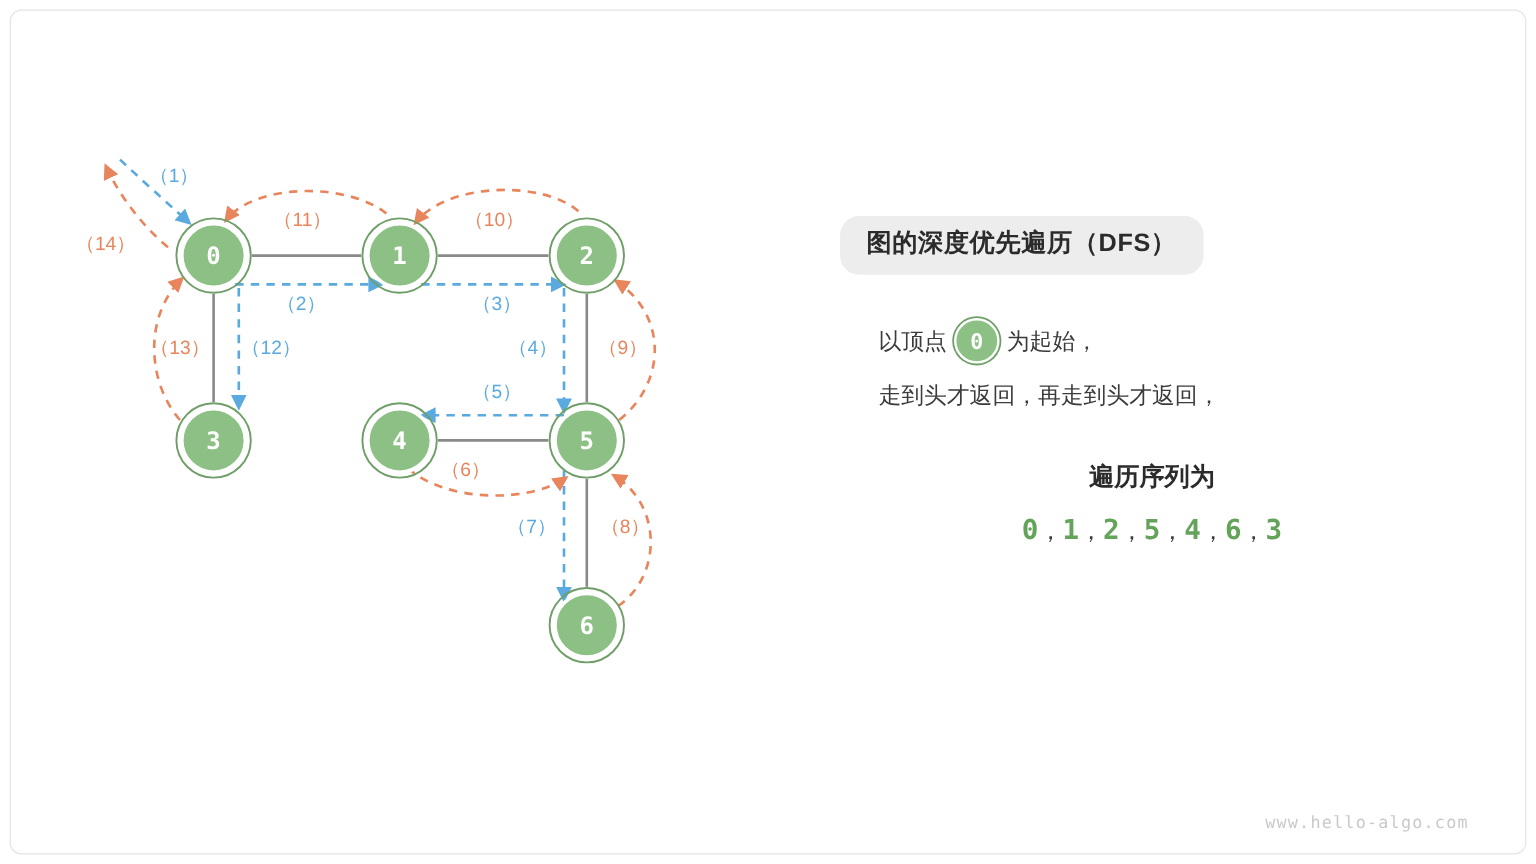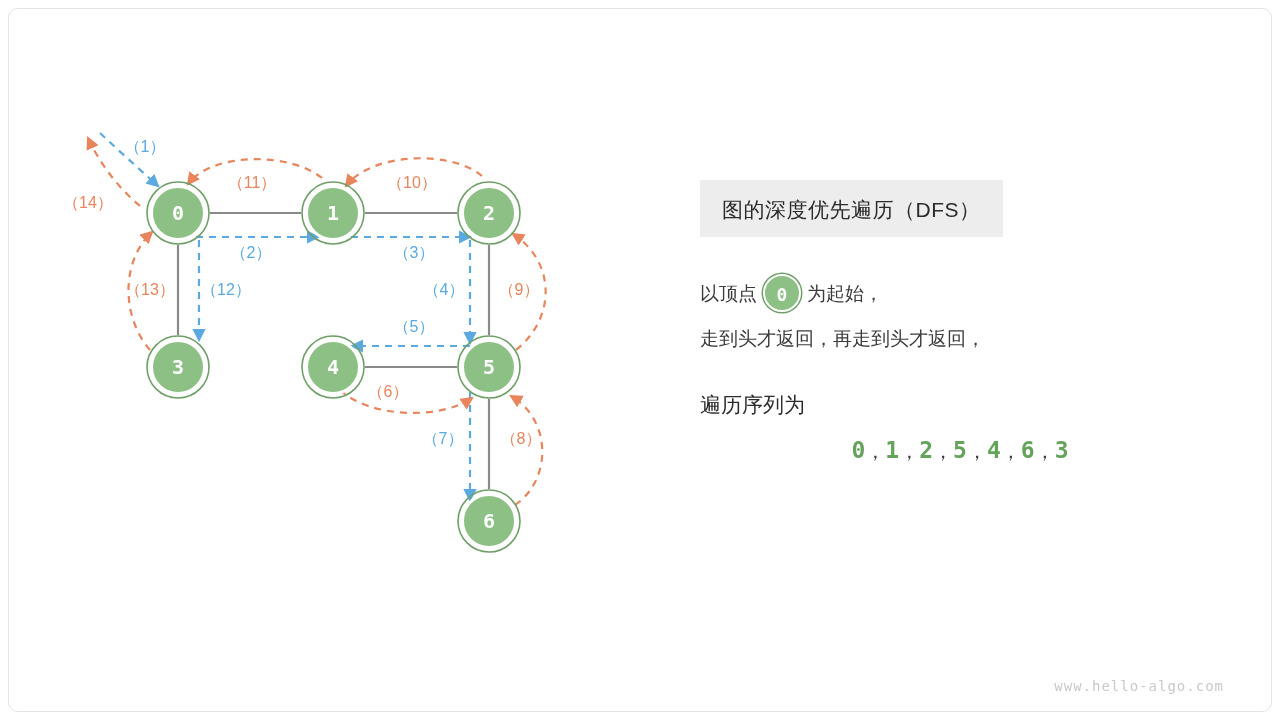--- a/index.html
+++ b/index.html
@@ -39,32 +39,33 @@
   
   .panel {
     position: absolute;
     left: 700px;
     top: 180px;
     width: 520px;
   }
   .title-box {
     display: inline-block;
     background: #ededed;
-    border-radius: 0;
-    padding: 16px 22px 13px 22px;
+    border-radius: 16px;
+    padding: 8px 22px 13px 22px;
     font-size: 21px;
-    font-weight: normal;
+    font-weight: bold;
     color: #2b2b2b;
     letter-spacing: 0.5px;
   }
   .desc {
     margin-top: 34px;
     font-size: 19px;
     color: #3b3b3b;
     line-height: 45px;
+    margin-left: 32px;
   }
   .desc .line {
     white-space: nowrap;
     display: block;
   }
   .inline-node {
     display: inline-block;
     width: 38px;
     height: 38px;
     border-radius: 50%;
@@ -79,22 +80,23 @@
     line-height: 38px;
     vertical-align: middle;
     margin: 0 6px;
     position: relative;
     top: -2px;
     box-sizing: border-box;
   }
   .seq-title {
     margin-top: 30px;
     font-size: 21px;
-    font-weight: normal;
+    font-weight: bold;
     color: #2b2b2b;
+    text-align: center;
   }
   .seq-values {
     margin-top: 18px;
     font-size: 23px;
     color: #3b3b3b;
     font-family: "DejaVu Sans Mono", monospace;
     text-align: center;
   }
   .seq-values .v {
     color: #64a35a;

